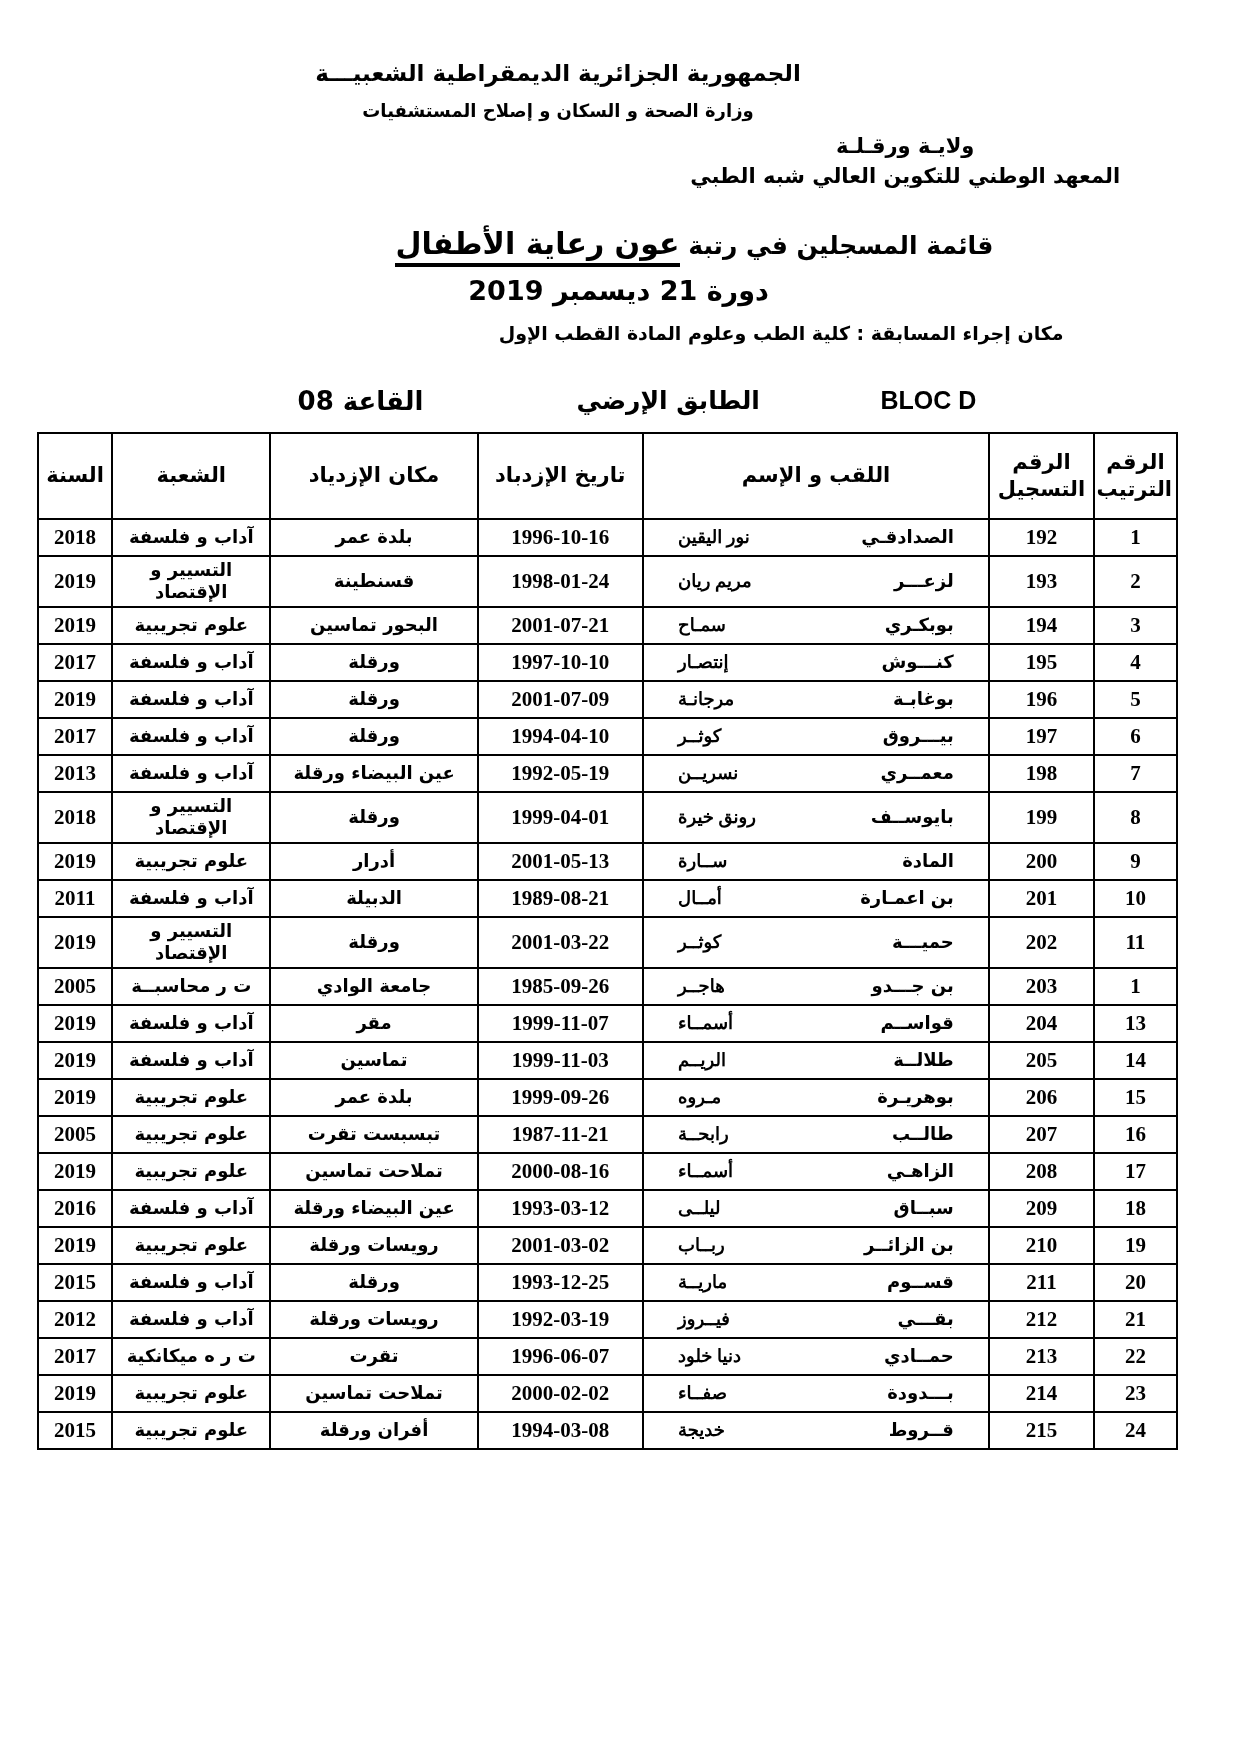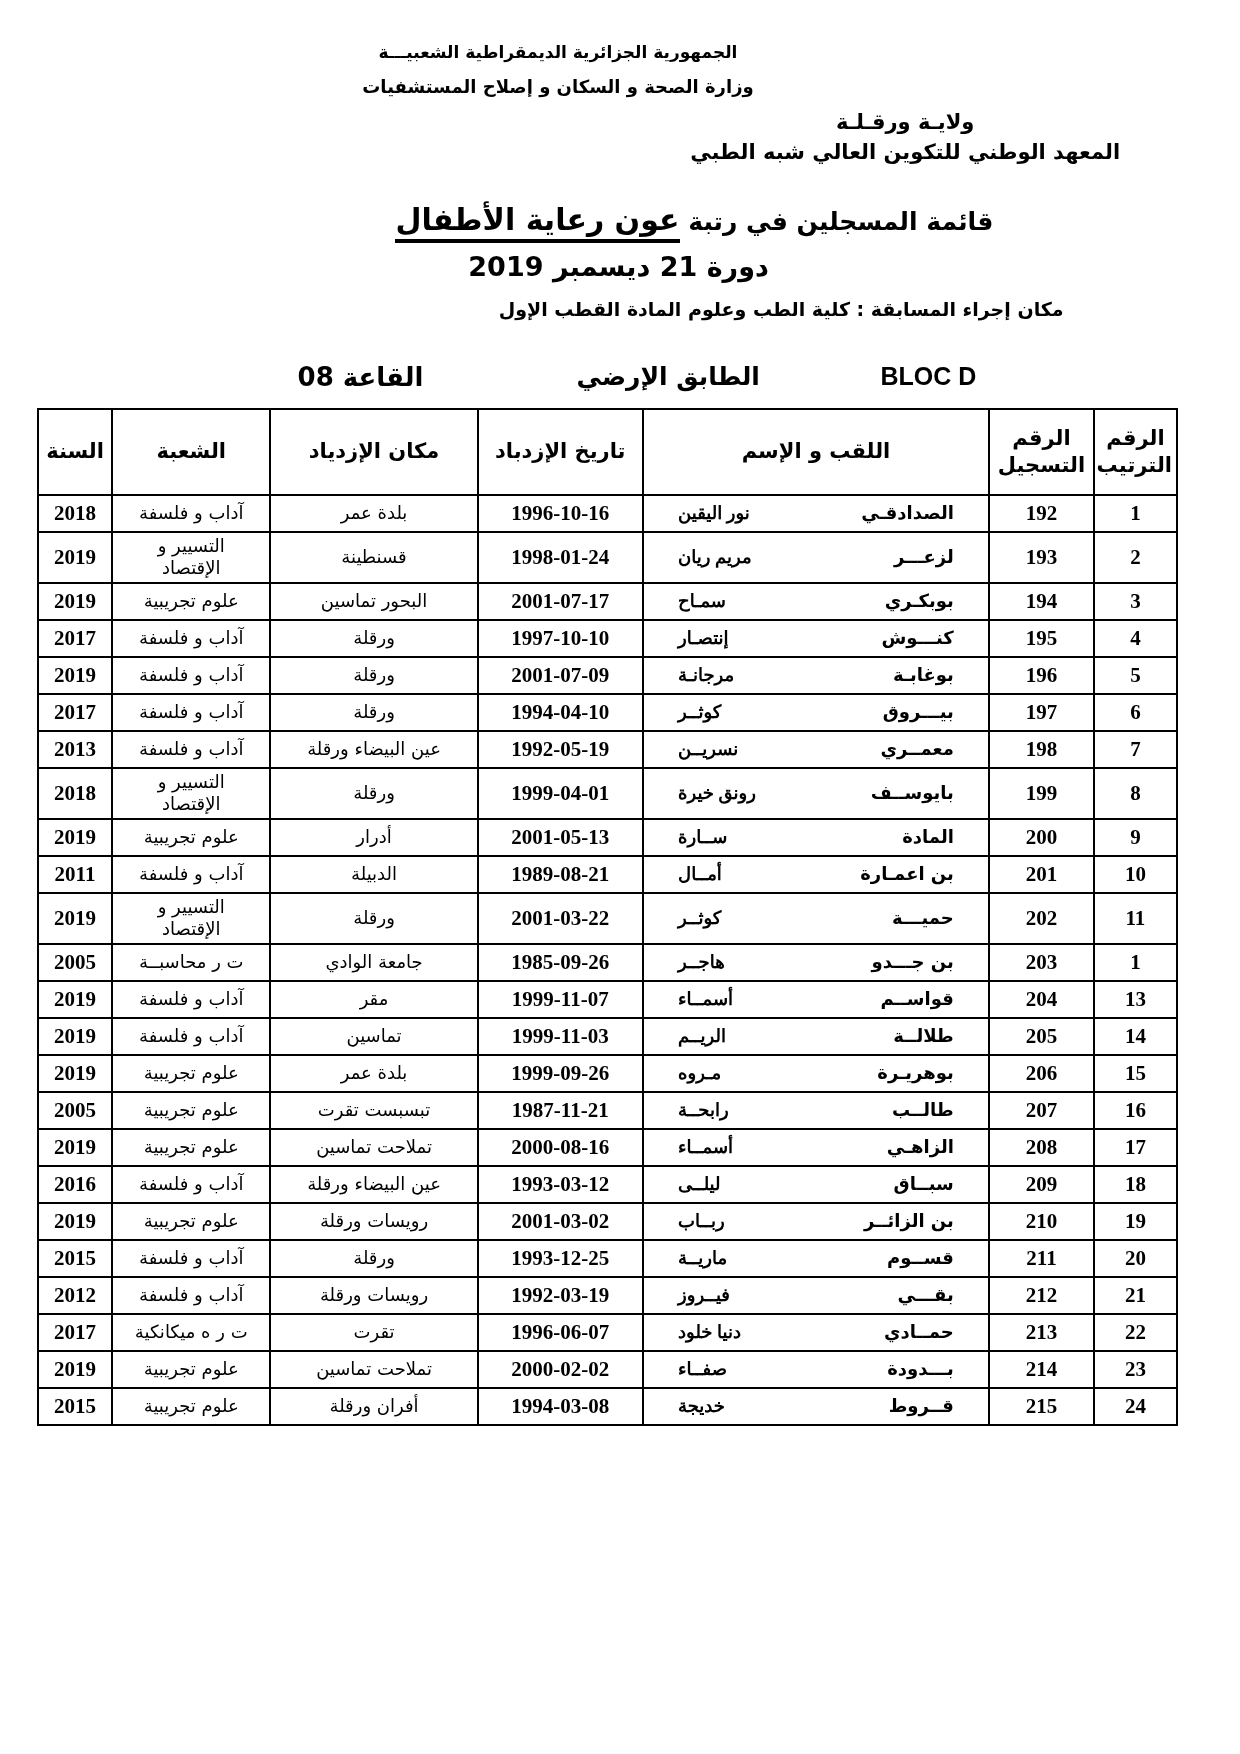--- a/index.html
+++ b/index.html
@@ -8,21 +8,21 @@
     width:1240px; height:1754px;
     font-family:"DejaVu Sans", sans-serif;
     color:#000;
     position:relative;
     overflow:hidden;
   }
   .page { width:1240px; height:1754px; padding-top:42px; }
 
   
   .gov-block { width:56%; margin-left:17%; text-align:center; direction:rtl; }
-  .gov-line1 { font-size:17px; font-weight:bold; }
+  .gov-line1 { font-size:23px; font-weight:bold;margin-top:18px; }
   .gov-line2 { font-size:18px; font-weight:bold; margin-top:14px; }
 
   
   .inst-block { width:42%; margin-left:52%; margin-top:10px; text-align:center; direction:rtl; }
   .inst-line { font-size:21px; font-weight:bold; line-height:1.45; }
 
   
   .title-block { width:64%; margin-left:24%; margin-top:34px; text-align:center; direction:rtl; }
   .title-prefix { font-size:25px; font-weight:bold; }
   .title-rank { font-size:30px; font-weight:bold; border-bottom:4px solid #000; padding-bottom:2px; }
@@ -65,21 +65,21 @@
   .col-dob   { width:14.5%; }
   .col-place { width:18.2%; }
   .col-branch{ width:13.9%; }
   .col-year  { width:6.5%; }
 
   td.num {
     font-family:"Liberation Serif", serif;
     font-size:21px; font-weight:bold;
     direction:ltr;
   }
-  td.ar { font-size:18px; font-weight:normal; white-space:pre-line; line-height:1.25; }
+  td.ar { font-size:18px; font-weight:bold; white-space:pre-line; line-height:1.25; }
   td.name-cell { padding:0; }
   .name-wrap {
     display:flex; direction:rtl;
     justify-content:space-between;
     padding-right:9%; padding-left:9%;
     font-size:18px; font-weight:bold;
   }
   .name-wrap .given { text-align:left;font-family:Liberation Serif, serif; }
 </style>
 </head>
@@ -165,21 +165,21 @@
         </tr>
         <tr>
           <td class="num">3</td>
           <td class="num">194</td>
           <td class="name-cell">
             <div class="name-wrap">
               <span class="surname">بوبكـري</span>
               <span class="given">سمـاح</span>
             </div>
           </td>
-          <td class="num">2001-07-17</td>
+          <td class="num">2001-07-21</td>
           <td class="ar">البحور تماسين</td>
           <td class="ar">علوم تجريبية</td>
           <td class="num">2019</td>
         </tr>
         <tr>
           <td class="num">4</td>
           <td class="num">195</td>
           <td class="name-cell">
             <div class="name-wrap">
               <span class="surname">كنـــوش</span>

